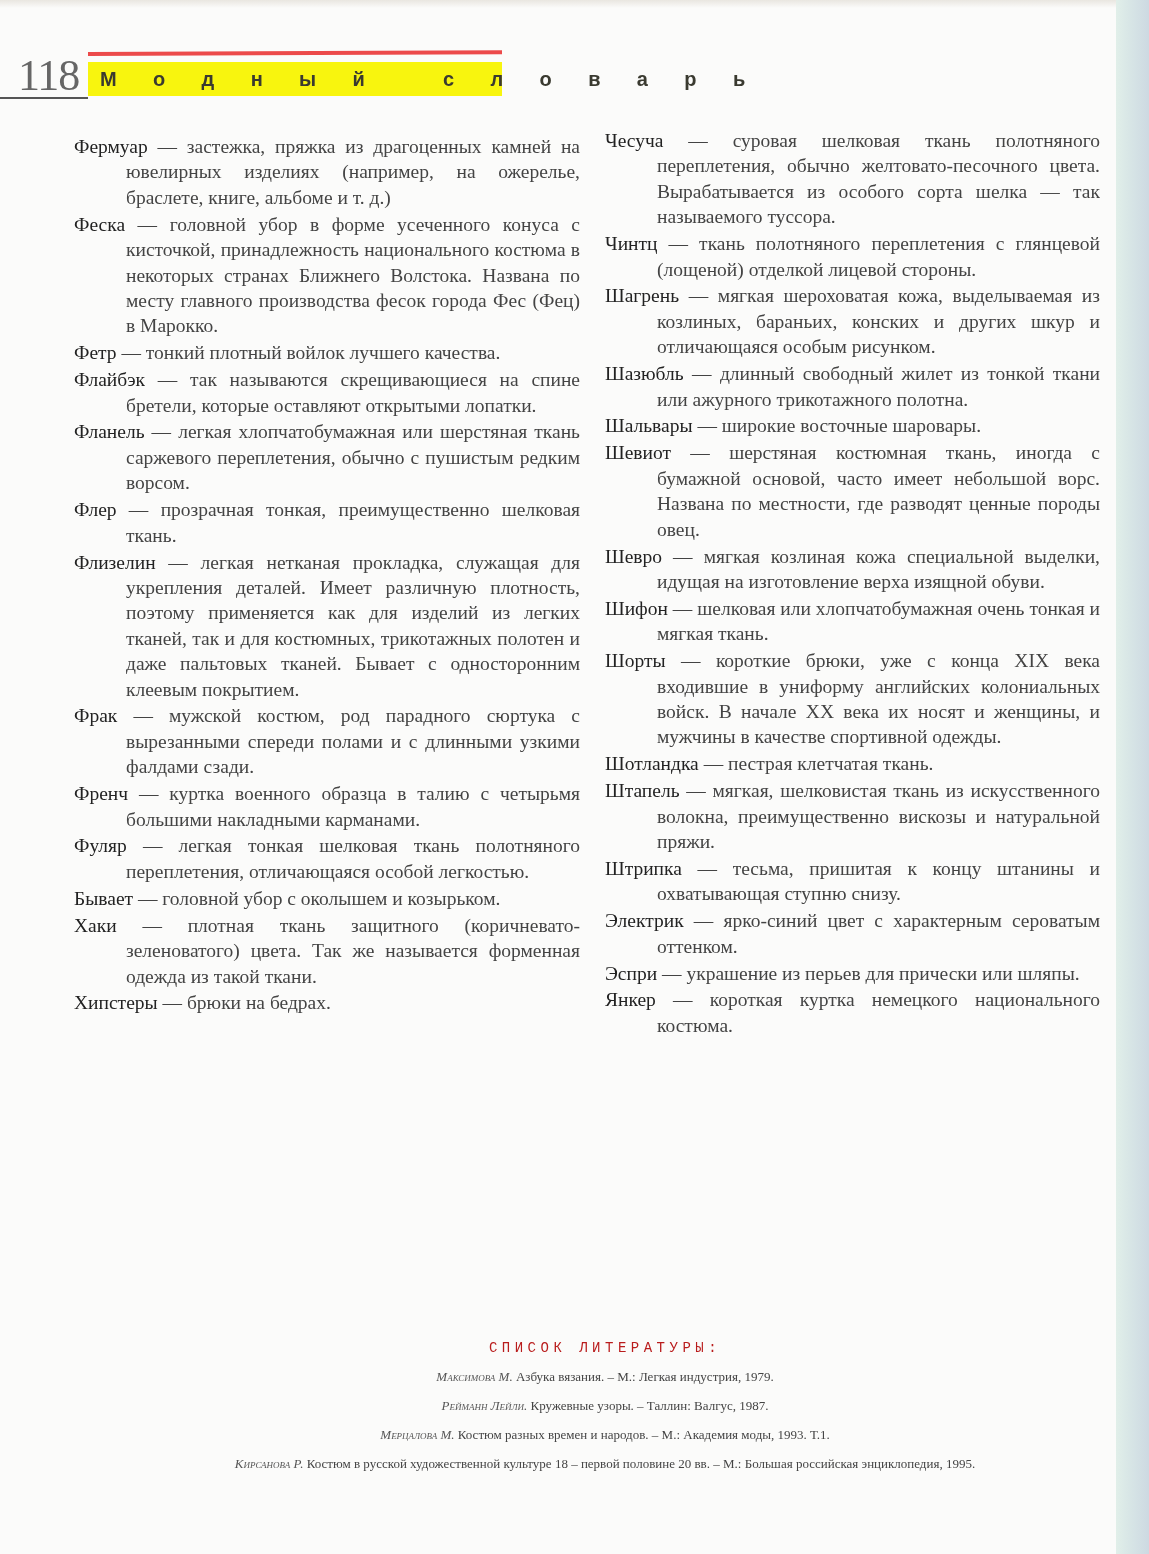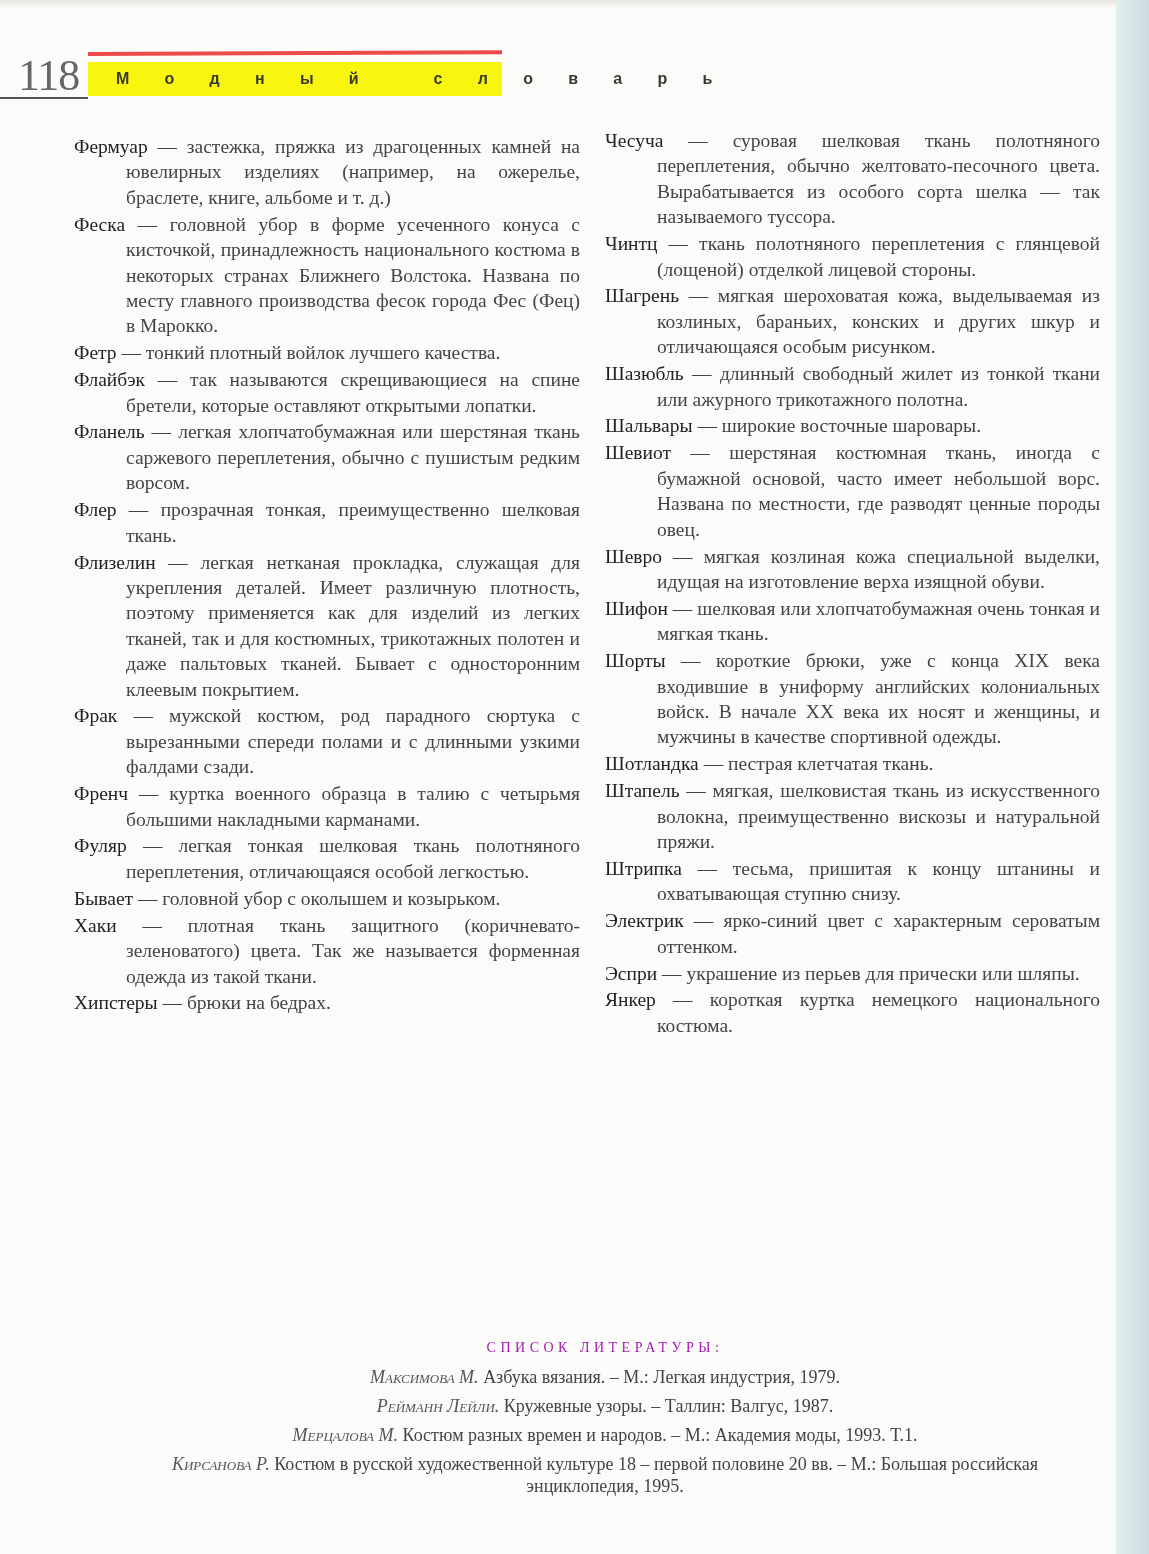--- a/index.html
+++ b/index.html
@@ -14,34 +14,34 @@
   .edge-strip { position:absolute; right:0; top:0; width:33px; height:1554px;
     background:linear-gradient(90deg,#e1efe9 0%,#d8e6e6 40%,#cdd9e2 100%); }
   .page-number { position:absolute; left:18px; top:52px; font-size:44px; color:#666;
     font-family:"Liberation Serif",serif; letter-spacing:-1px; line-height:48px; }
   .page-number-rule { position:absolute; left:0; top:97px; width:88px; height:2px; background:#555; }
   .header-red { position:absolute; left:88px; top:52px; width:414px; height:4px; background:#ec4a4a;
     transform:rotate(-0.25deg); transform-origin:left; }
   .header-band { position:absolute; left:88px; top:62px; width:414px; height:34px; background:#f8f50e;
     display:flex; align-items:center; }
   .header-title { font-family:"Liberation Sans","DejaVu Sans",sans-serif; font-weight:bold;
-    font-size:16px; color:#3a3a30; letter-spacing:15.4px; padding-left:0; white-space:pre;margin-left:28px; }
+    font-size:20px; color:#3a3a30; letter-spacing:15.4px; padding-left:12px; white-space:pre; }
 
   .col { position:absolute; font-size:19.5px; line-height:25.4px; }
   .col-left { left:74px; top:134px; width:506px; }
   .col-right { left:605px; top:128px; width:495px; }
   .entry { margin:0 0 1.5px 0; padding-left:52px; text-indent:-52px; text-align:justify; }
   .term { font-weight:normal; color:#222; }
   .dash { }
   .def { color:#444; }
 
   .bib { position:absolute; left:160px; top:1340px; width:890px; text-align:center; }
-  .bib-title { font-family:Liberation Serif, serif; font-size:14px;
-    letter-spacing:4.5px; color:#a21caf; margin-bottom:10px; }
-  .bib-item { font-size:18px; line-height:22px; color:#444; margin-bottom:7px; }
+  .bib-title { font-family:Liberation Mono, monospace; font-size:14px;
+    letter-spacing:4.5px; color:#b91c1c; margin-bottom:10px; }
+  .bib-item { font-size:13px; line-height:22px; color:#444; margin-bottom:7px; }
   .bib-author { font-style:italic; font-variant:small-caps; color:#555; }
 </style>
 </head>
 <body>
 
 <div class="top-shade"></div>
 <div class="edge-strip"></div>
 
 <div class="page-number">118</div>
 <div class="page-number-rule"></div>

